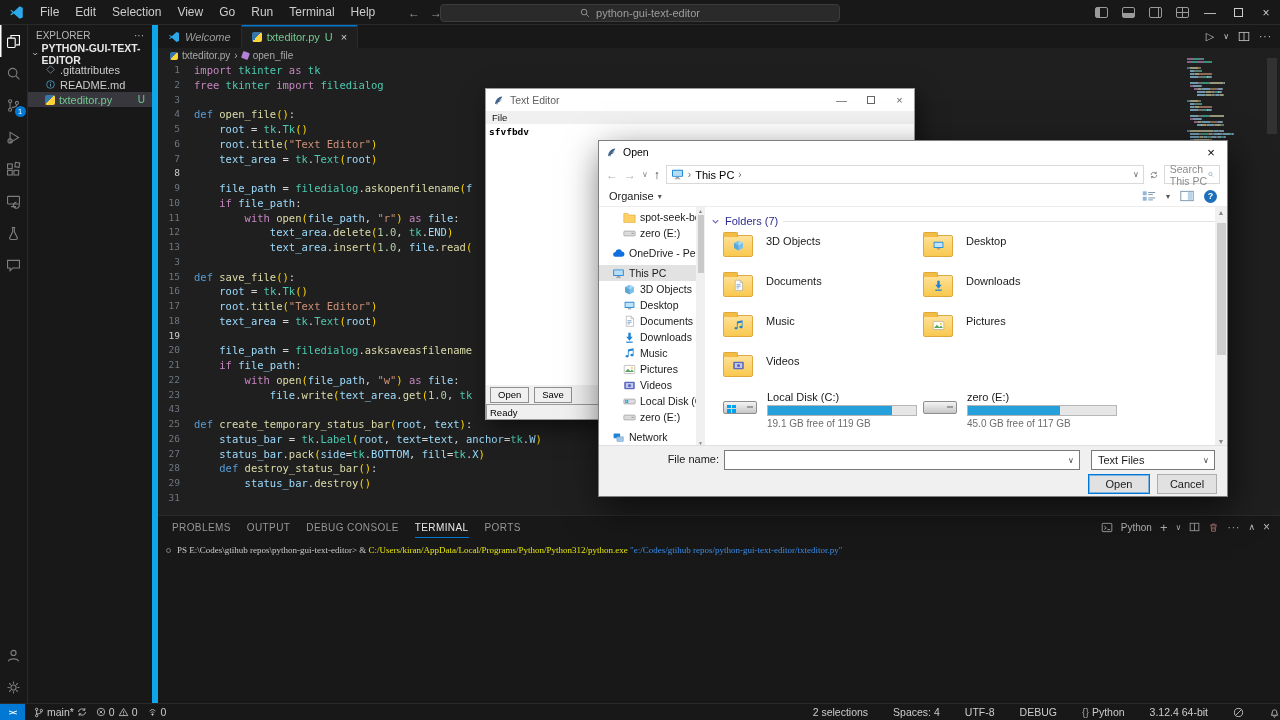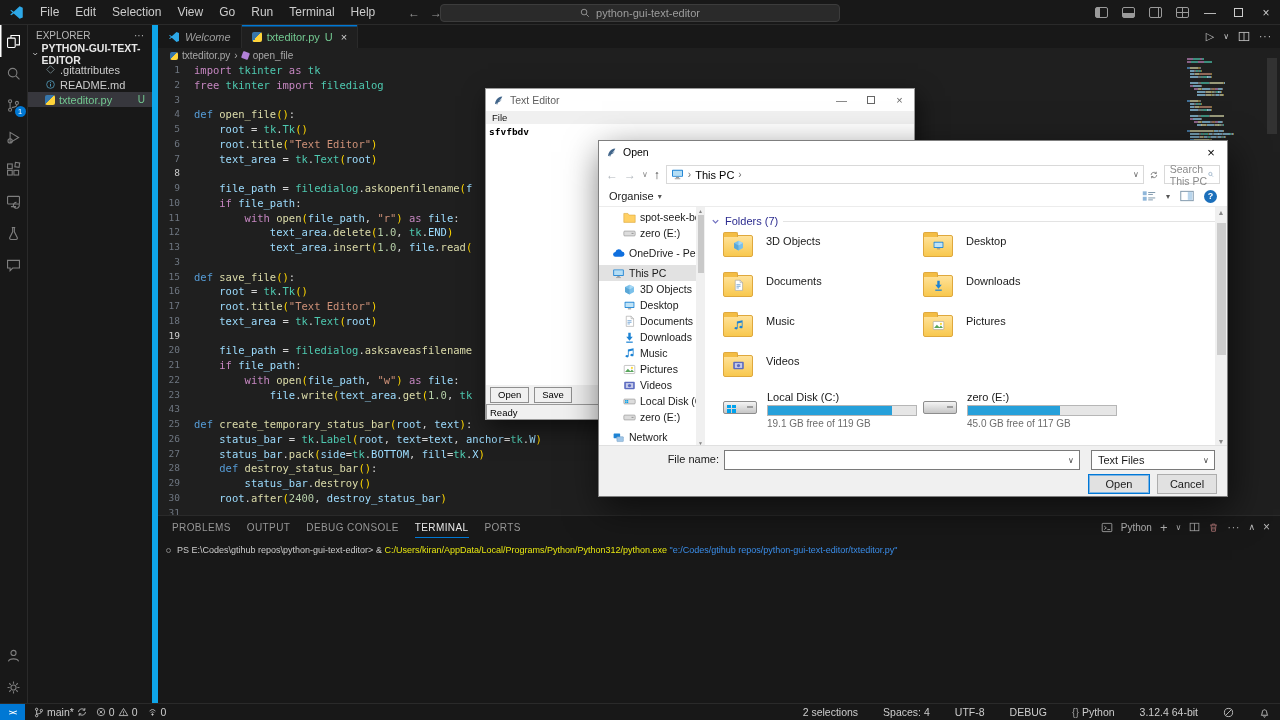--- a/index.html
+++ b/index.html
@@ -61,29 +61,29 @@
   .minimap { position:absolute; left:1029px; top:33px; width:70px; }
   .mm-row { height:3px; white-space:nowrap; }
   .mm-row span { display:inline-block; height:2px; vertical-align:top; }
   .ed-scrollbar { position:absolute; right:3px; top:33px; width:10px; height:76px; background:#424242; opacity:.55; }
 
   .vsc-panel { position:absolute; left:0; right:0; top:490px; height:188px; background:#181818; border-top:1px solid #2a2a2a; }
   .panel-tabs { position:absolute; top:0; left:14px; height:22px; display:flex; gap:16px; align-items:stretch; }
   .panel-tab { font-size:10px; letter-spacing:.4px; color:#969696; display:flex; align-items:center; }
   .panel-tab.active { color:#e7e7e7; box-shadow:inset 0 -1px 0 #0078d4; }
   .panel-right { position:absolute; right:10px; top:0; height:22px; display:flex; align-items:center; gap:8px; color:#b9b9b9; font-size:10px; }
-  .term-line { position:absolute; top:29px; left:8px; font-family:Liberation Sans, sans-serif; font-size:9px; color:#cccccc; white-space:pre; display:flex; align-items:center; }
+  .term-line { position:absolute; top:29px; left:8px; font-family:Liberation Serif, serif; font-size:9px; color:#cccccc; white-space:pre; display:flex; align-items:center; }
   .term-dot { width:5px; height:5px; border:1px solid #7d7d7d; border-radius:50%; margin-right:6px; flex:none; }
   .t-exe { color:#e5e510; }
   .t-arg { color:#3b8eea; }
 
   .statusbar { position:absolute; left:0; right:0; bottom:0; height:17px; background:#181818; border-top:1px solid #2a2a2a; display:flex; align-items:center; font-size:10.5px; color:#cccccc; z-index:2; }
   .st-remote { width:25px; height:16px; background:#0078d4; color:#fff; display:flex; align-items:center; justify-content:center; font-size:8px; font-weight:bold; letter-spacing:-1px; }
   .st-item { display:flex; align-items:center; gap:3px; margin-left:9px; }
-  .st-right { margin-left:auto; display:flex; align-items:center; gap:25px; padding-right:10px; }
+  .st-right { margin-left:auto; display:flex; align-items:center; gap:25px; padding-right:0; }
   .st-right .st-item { margin-left:0; }
   .stsvg { stroke:#cccccc; fill:none; stroke-width:1.1; }
 
   
   .tkwin { position:absolute; left:485px; top:88px; width:430px; height:332px; background:#f0f0f0; border:1px solid #9b9b9b; box-shadow:3px 8px 22px rgba(0,0,0,.55); z-index:5; }
   .tk-titlebar { height:22px; background:#ffffff; display:flex; align-items:center; gap:6px; padding-left:7px; }
   .tk-title { font-size:10.5px; color:#5f5f5f; }
   .tk-ctrls { margin-left:auto; display:flex; height:22px; }
   .tk-ctrl { width:29px; display:flex; align-items:center; justify-content:center; color:#666; font-size:11px; }
   .tk-maxbox { width:8px; height:8px; border:1px solid #666; }
@@ -356,21 +356,20 @@
           <div class="code-line"><span class="ln">20</span><span><span class="c-w">    </span><span class="c-v">file_path</span><span class="c-w"> = </span><span class="c-c">filedialog</span><span class="c-w">.</span><span class="c-f">asksaveasfilename</span></span></div>
           <div class="code-line"><span class="ln">21</span><span><span class="c-w">    </span><span class="c-k">if </span><span class="c-v">file_path</span><span class="c-w">:</span></span></div>
           <div class="code-line"><span class="ln">22</span><span><span class="c-w">        </span><span class="c-k">with </span><span class="c-f">open</span><span class="c-g">(</span><span class="c-v">file_path</span><span class="c-w">, </span><span class="c-s">"w"</span><span class="c-g">)</span><span class="c-k"> as </span><span class="c-v">file</span><span class="c-w">:</span></span></div>
           <div class="code-line"><span class="ln">23</span><span><span class="c-w">            </span><span class="c-v">file</span><span class="c-w">.</span><span class="c-f">write</span><span class="c-g">(</span><span class="c-v">text_area</span><span class="c-w">.</span><span class="c-f">get</span><span class="c-g">(</span><span class="c-n">1.0</span><span class="c-w">, </span><span class="c-c">tk</span></span></div>
           <div class="code-line"><span class="ln">43</span><span></span></div>
           <div class="code-line"><span class="ln">25</span><span><span class="c-d">def </span><span class="c-f">create_temporary_status_bar</span><span class="c-g">(</span><span class="c-v">root</span><span class="c-w">, </span><span class="c-v">text</span><span class="c-g">)</span><span class="c-w">:</span></span></div>
           <div class="code-line"><span class="ln">26</span><span><span class="c-w">    </span><span class="c-v">status_bar</span><span class="c-w"> = </span><span class="c-c">tk</span><span class="c-w">.</span><span class="c-c">Label</span><span class="c-g">(</span><span class="c-v">root</span><span class="c-w">, </span><span class="c-v">text</span><span class="c-w">=</span><span class="c-v">text</span><span class="c-w">, </span><span class="c-v">anchor</span><span class="c-w">=</span><span class="c-c">tk</span><span class="c-w">.</span><span class="c-v">W</span><span class="c-g">)</span></span></div>
           <div class="code-line"><span class="ln">27</span><span><span class="c-w">    </span><span class="c-v">status_bar</span><span class="c-w">.</span><span class="c-f">pack</span><span class="c-g">(</span><span class="c-v">side</span><span class="c-w">=</span><span class="c-c">tk</span><span class="c-w">.</span><span class="c-v">BOTTOM</span><span class="c-w">, </span><span class="c-v">fill</span><span class="c-w">=</span><span class="c-c">tk</span><span class="c-w">.</span><span class="c-v">X</span><span class="c-g">)</span></span></div>
           <div class="code-line"><span class="ln">28</span><span><span class="c-w">    </span><span class="c-d">def </span><span class="c-f">destroy_status_bar</span><span class="c-g">()</span><span class="c-w">:</span></span></div>
           <div class="code-line"><span class="ln">29</span><span><span class="c-w">        </span><span class="c-v">status_bar</span><span class="c-w">.</span><span class="c-f">destroy</span><span class="c-g">()</span></span></div>
-          <div class="code-line"><span class="ln">30</span><span><span class="c-w">    </span><span class="c-v">root</span><span class="c-w">.</span><span class="c-f">after</span><span class="c-g">(</span><span class="c-n">2400</span><span class="c-w">, </span><span class="c-v">destroy_status_bar</span><span class="c-g">)</span></span></div>
           <div class="code-line"><span class="ln">31</span><span></span></div>
         </div>
       <div class="minimap" id="minimap">
           <div class="mm-row"><span style="width: 5.95px; background: rgb(197, 134, 192); opacity: 0.65;"></span><span style="width: 6.8px; background: rgb(78, 201, 176); opacity: 0.65;"></span><span style="width: 2.55px; background: rgb(197, 134, 192); opacity: 0.65;"></span><span style="width: 1.7px; background: rgb(78, 201, 176); opacity: 0.65;"></span></div>
           <div class="mm-row"><span style="width: 4.25px; background: rgb(197, 134, 192); opacity: 0.65;"></span><span style="width: 6.8px; background: rgb(78, 201, 176); opacity: 0.65;"></span><span style="width: 5.95px; background: rgb(197, 134, 192); opacity: 0.65;"></span><span style="width: 8.5px; background: rgb(78, 201, 176); opacity: 0.65;"></span></div>
           <div class="mm-row"></div>
           <div class="mm-row"><span style="width: 3.4px; background: rgb(86, 156, 214); opacity: 0.65;"></span><span style="width: 7.65px; background: rgb(220, 220, 170); opacity: 0.65;"></span><span style="width: 1.7px; background: rgb(184, 160, 74); opacity: 0.65;"></span><span style="width: 0.85px; background: rgb(154, 154, 154); opacity: 0.65;"></span></div>
           <div class="mm-row"><span style="width: 3.4px; background: transparent; opacity: 0.65;"></span><span style="width: 3.4px; background: rgb(156, 220, 254); opacity: 0.65;"></span><span style="width: 2.55px; background: rgb(154, 154, 154); opacity: 0.65;"></span><span style="width: 1.7px; background: rgb(78, 201, 176); opacity: 0.65;"></span><span style="width: 0.85px; background: rgb(154, 154, 154); opacity: 0.65;"></span><span style="width: 1.7px; background: rgb(78, 201, 176); opacity: 0.65;"></span><span style="width: 1.7px; background: rgb(184, 160, 74); opacity: 0.65;"></span></div>
           <div class="mm-row"><span style="width: 3.4px; background: transparent; opacity: 0.65;"></span><span style="width: 3.4px; background: rgb(156, 220, 254); opacity: 0.65;"></span><span style="width: 0.85px; background: rgb(154, 154, 154); opacity: 0.65;"></span><span style="width: 4.25px; background: rgb(220, 220, 170); opacity: 0.65;"></span><span style="width: 0.85px; background: rgb(184, 160, 74); opacity: 0.65;"></span><span style="width: 11.05px; background: rgb(206, 145, 120); opacity: 0.65;"></span><span style="width: 0.85px; background: rgb(184, 160, 74); opacity: 0.65;"></span></div>
           <div class="mm-row"><span style="width: 3.4px; background: transparent; opacity: 0.65;"></span><span style="width: 7.65px; background: rgb(156, 220, 254); opacity: 0.65;"></span><span style="width: 2.55px; background: rgb(154, 154, 154); opacity: 0.65;"></span><span style="width: 1.7px; background: rgb(78, 201, 176); opacity: 0.65;"></span><span style="width: 0.85px; background: rgb(154, 154, 154); opacity: 0.65;"></span><span style="width: 3.4px; background: rgb(78, 201, 176); opacity: 0.65;"></span><span style="width: 0.85px; background: rgb(184, 160, 74); opacity: 0.65;"></span><span style="width: 3.4px; background: rgb(156, 220, 254); opacity: 0.65;"></span><span style="width: 0.85px; background: rgb(184, 160, 74); opacity: 0.65;"></span></div>

